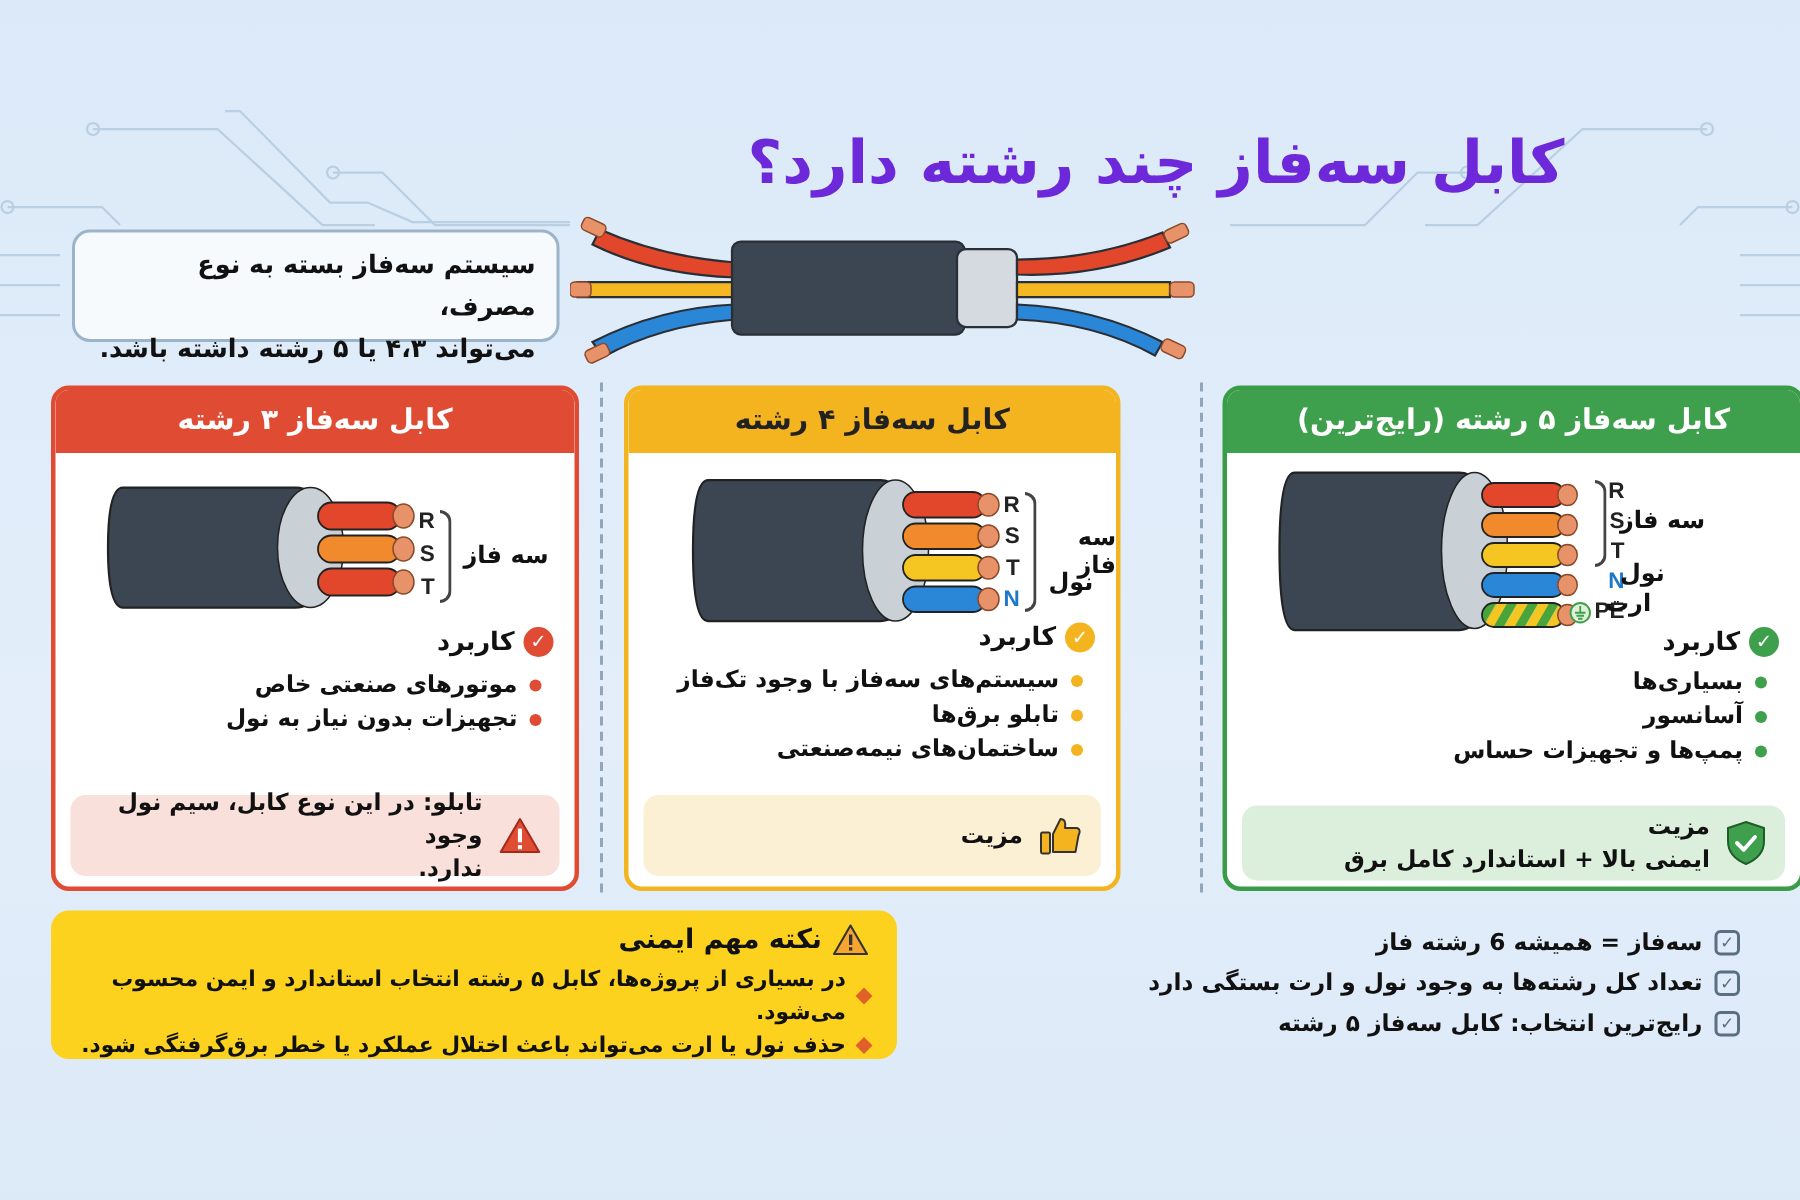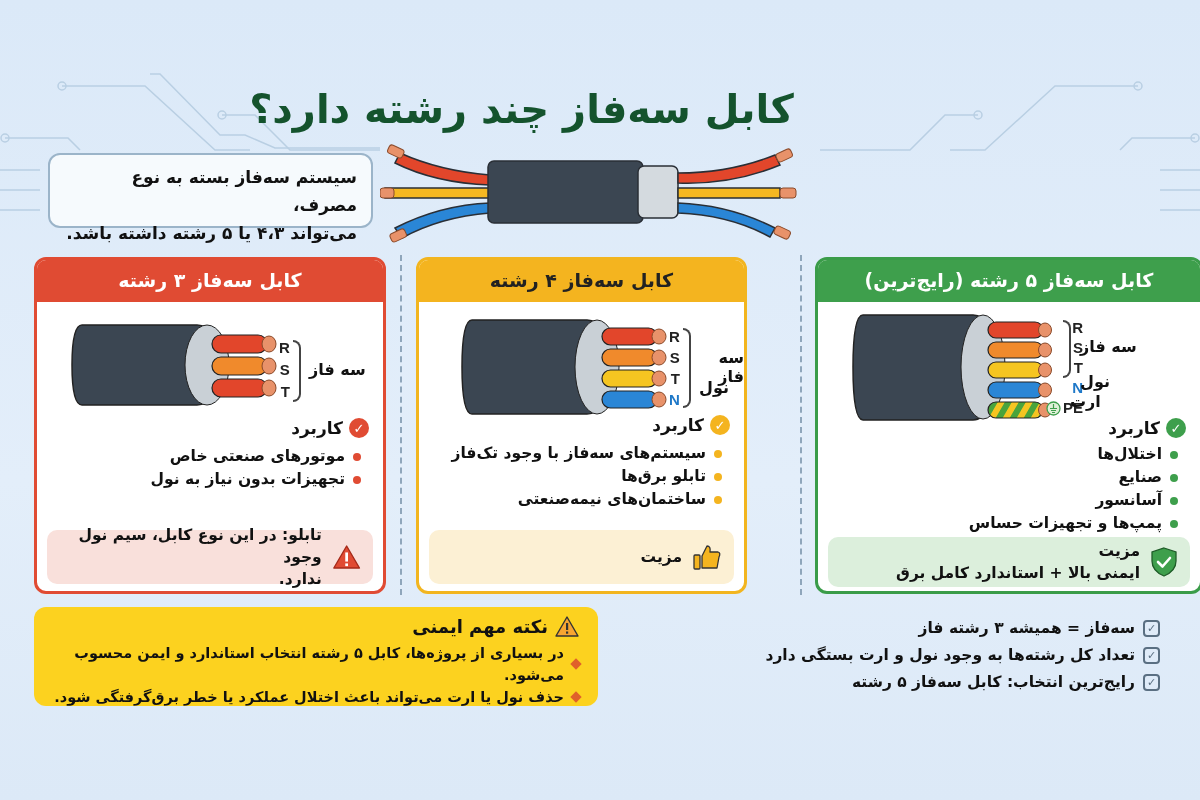--- a/index.html
+++ b/index.html
@@ -5,22 +5,22 @@
   * { box-sizing: border-box; margin: 0; padding: 0; }
   html, body { width: 1200px; height: 800px; overflow: hidden; }
   body {
     font-family: "DejaVu Sans", sans-serif;
     background: linear-gradient(180deg, #dbe9f8 0%, #e3eefa 60%, #dce9f7 100%);
     position: relative;
     color: #111;
   }
   .circuit { position: absolute; inset: 0; pointer-events: none; }
   .title {
-    position: absolute; top: 86px; left: 0; width: 1043px; text-align: center;
-    font-size: 40px; font-weight: bold; color: #14532d; direction: rtl;
+    position: absolute; top: 86px; left: 0; width: 1043px; text-align: right;
+    font-size: 40px; font-weight: bold; color: #6d28d9; direction: rtl;
   }
   .intro-box {
     position: absolute; left: 48px; top: 153px; width: 325px; height: 75px;
     background: #f6fafd; border: 2px solid #9bb4c9; border-radius: 12px;
     direction: rtl; text-align: right; padding: 8px 14px;
     font-size: 17px; font-weight: bold; line-height: 28px; color: #111;
   }
   .hero-cable { position: absolute; left: 380px; top: 133px; width: 420px; height: 120px; }
 
   .dash-sep { position: absolute; top: 255px; width: 0; height: 340px; border-left: 2px dashed #8fa6bb; }
@@ -283,25 +283,21 @@
   <div class="side-label" style="left:262px; top:112px;">نول</div>
   <div class="side-label" style="left:252px; top:132px;">ارت</div>
 
   <div class="usage-head" style="top:158px;">
     <span class="check-circle" style="background:#3e9f4c;">✓</span>
     <span>کاربرد</span>
   </div>
   <ul class="usage-list" style="top:183px; line-height:22px;">
     <li>
         <span class="dot" style="background:#3e9f4c;"></span>
-        <span>اختلال‌ها</span>
-      </li>
-    <li>
-        <span class="dot" style="background:#3e9f4c;"></span>
-        <span>صنایع</span>
+        <span>بسیاری‌ها</span>
       </li>
     <li>
         <span class="dot" style="background:#3e9f4c;"></span>
         <span>آسانسور</span>
       </li>
     <li>
         <span class="dot" style="background:#3e9f4c;"></span>
         <span>پمپ‌ها و تجهیزات حساس</span>
       </li>
   </ul>
@@ -335,21 +331,21 @@
     <li>
         <span class="diamond"></span>
         <span>حذف نول یا ارت می‌تواند باعث اختلال عملکرد یا خطر برق‌گرفتگی شود.</span>
       </li>
   </ul>
 </div>
 
 <ul class="summary">
   <li>
       <span class="sq-check">✓</span>
-      <span>سه‌فاز = همیشه ۳ رشته فاز</span>
+      <span>سه‌فاز = همیشه 6 رشته فاز</span>
     </li>
   <li>
       <span class="sq-check">✓</span>
       <span>تعداد کل رشته‌ها به وجود نول و ارت بستگی دارد</span>
     </li>
   <li>
       <span class="sq-check">✓</span>
       <span>رایج‌ترین انتخاب: کابل سه‌فاز ۵ رشته</span>
     </li>
 </ul>

